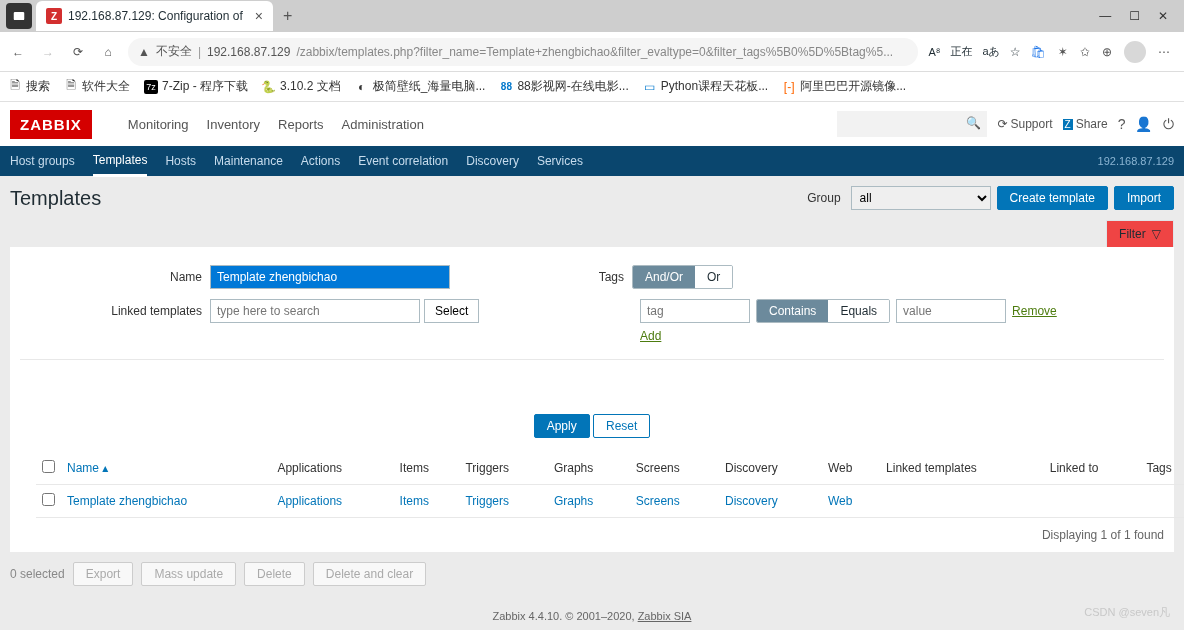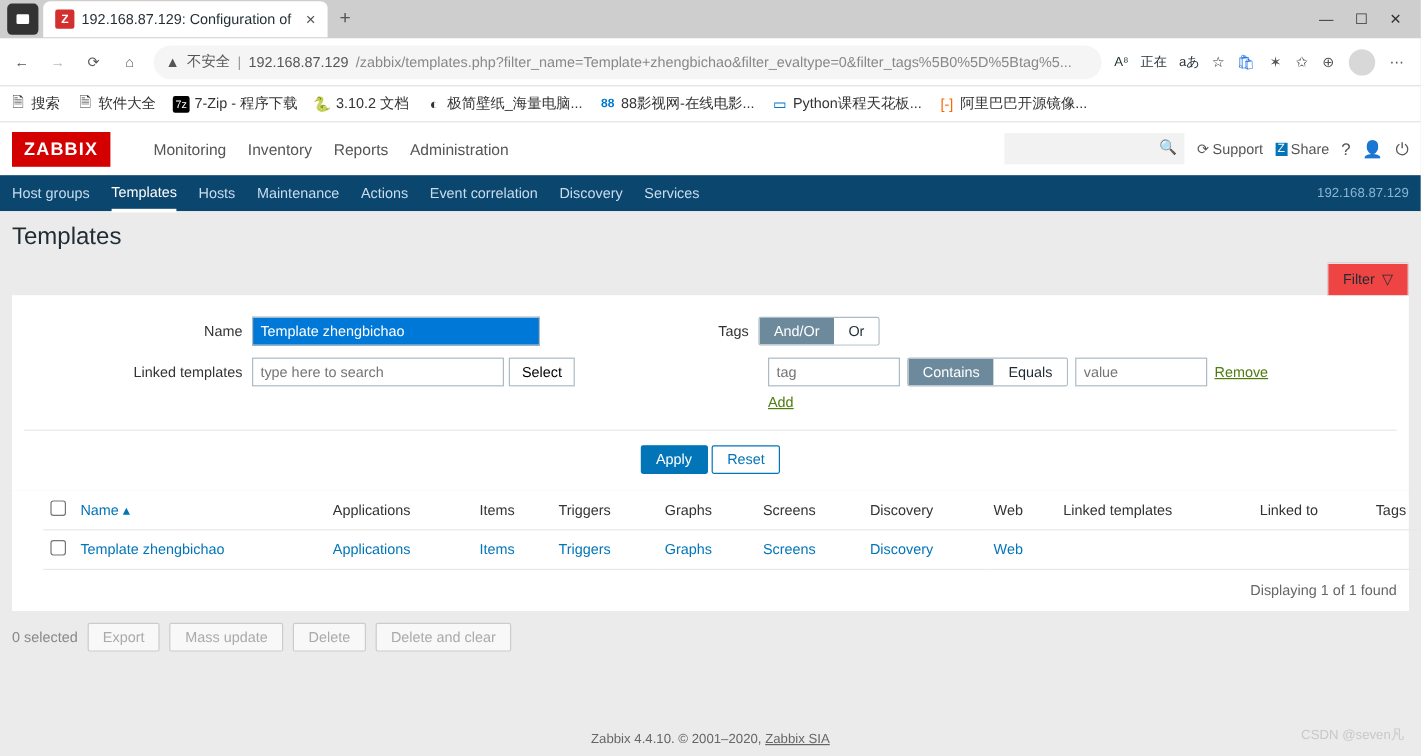--- a/index.html
+++ b/index.html
@@ -41,21 +41,21 @@
 .sub-nav a { color: #c7dced; text-decoration: none; font-size: 12px; cursor: pointer; padding:7px 0;}
 .sub-nav a.active { color: #fff; border-bottom: 3px solid #fff; }
 .sub-nav .ip { margin-left: auto; color: #8ab4d2; font-size: 11px; }
 
 .page-head { display: flex; align-items: center; padding: 10px 10px; background: #ebebeb; }
 .page-title { font-size: 20px; font-weight: normal; }
 .page-actions { margin-left: auto; display: flex; align-items: center; gap: 6px; }
 .group-label { font-size: 12px; color: #333; margin-right:4px;}
 select.group { height: 24px; width: 140px; border: 1px solid #acbbc2; font-size: 12px; padding: 0 4px; }
 .btn-primary { background: #0275b8; color: #fff; border: 1px solid #0275b8; height: 24px; padding: 0 12px; font-size: 12px; cursor: pointer; border-radius:2px;}
-.btn-secondary { background: #fff; color: #0275b8; border: 1px solid #0275b8; height: 24px; padding: 0 12px; font-size: 12px; cursor: pointer; border-radius:2px;}
+.btn-secondary { background: #fff; color: #0275b8; border: 1px solid #0275b8; height: 24px; padding: 0 12px; font-size: 12px; cursor: pointer; border-radius:2px;margin-top:42px;}
 
 .filter-tab { display: flex; justify-content: flex-end; padding: 0 10px; }
 .filter-toggle { background: #ef4444; padding: 6px 12px; font-size: 12px; display:flex; align-items:center; gap:6px; cursor:pointer; border-top:1px solid #dfe4e7;border-left:1px solid #dfe4e7;border-right:1px solid #dfe4e7;}
 
 .filter-panel { background: #fff; margin: 0 10px; padding: 18px 0 0 0; }
 .filter-body { display: flex; padding: 0 10px 16px; }
 .filter-col { flex: 1; }
 .filter-row { display: flex; align-items: center; margin-bottom: 10px; }
 .filter-label { width: 190px; text-align: right; padding-right: 8px; font-size: 12px; color: #333; }
 .filter-input { width: 240px; height: 24px; border: 1px solid #acbbc2; padding: 0 6px; font-size: 12px; }
@@ -201,20 +201,26 @@
   <a>Maintenance</a>
   <a>Actions</a>
   <a>Event correlation</a>
   <a>Discovery</a>
   <a>Services</a>
   <span class="ip">192.168.87.129</span>
 </div>
 
 <div class="page-head">
   <h1 class="page-title">Templates</h1>
+  <div class="page-actions">
+    <span class="group-label">Group</span>
+    <select class="group"><option>all</option></select>
+    <button class="btn-primary">Create template</button>
+    <button class="btn-primary">Import</button>
+  </div>
 </div>
 
 <div class="filter-tab">
   <div class="filter-toggle">
     <span>Filter</span>
     <span>▽</span>
   </div>
 </div>
 
 <div class="filter-panel">

